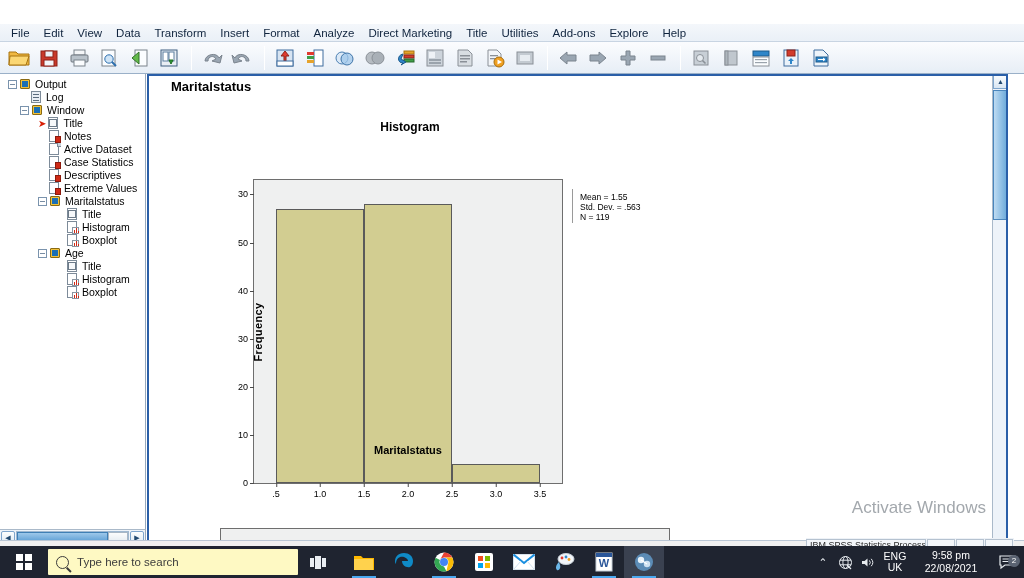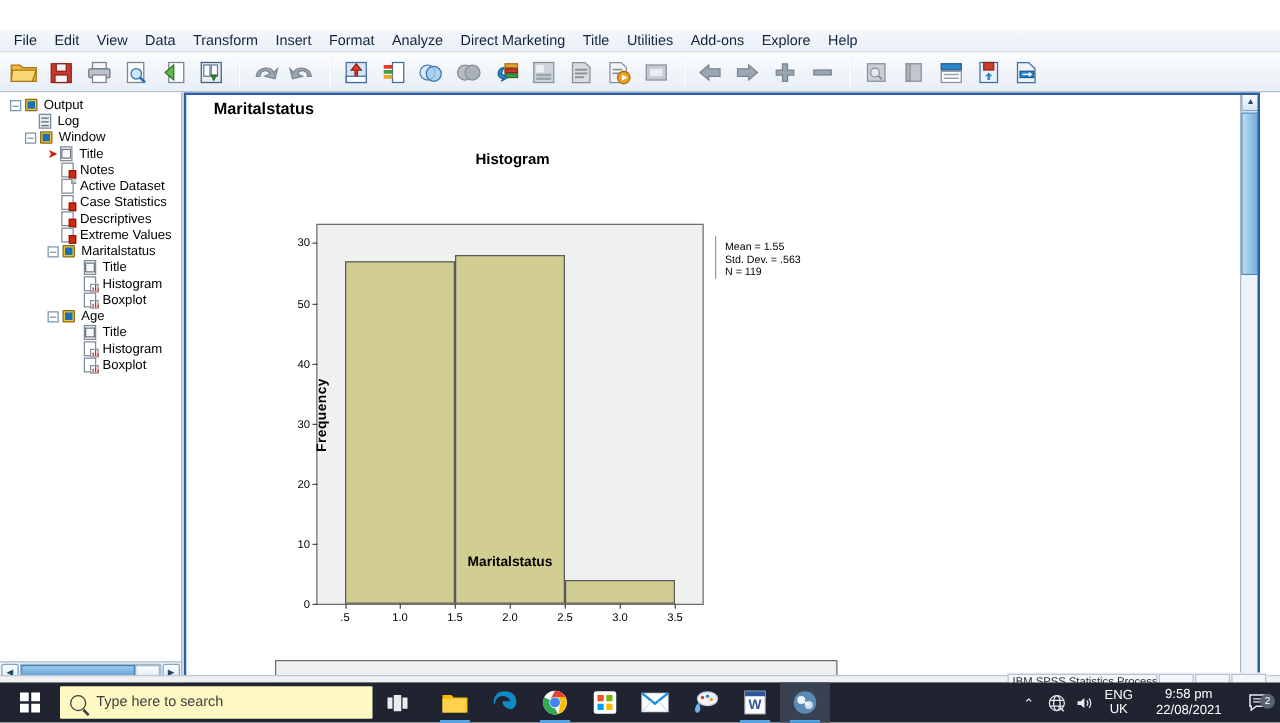--- a/index.html
+++ b/index.html
@@ -646,20 +646,21 @@
             <div>N = 119</div>
           </div>
         </div>
 
         <div class="chart2">
           <div class="box-outer"></div>
 
         </div>
 
         <div class="watermark">
+          <div class="wm1">Activate Windows</div>
         </div>
 
       </div>
 
       <div class="vscroll">
         <div class="vs-arrow">▲</div>
         <div class="vs-thumb"></div>
       </div>
     </div>
     <div class="viewer-border"></div>

